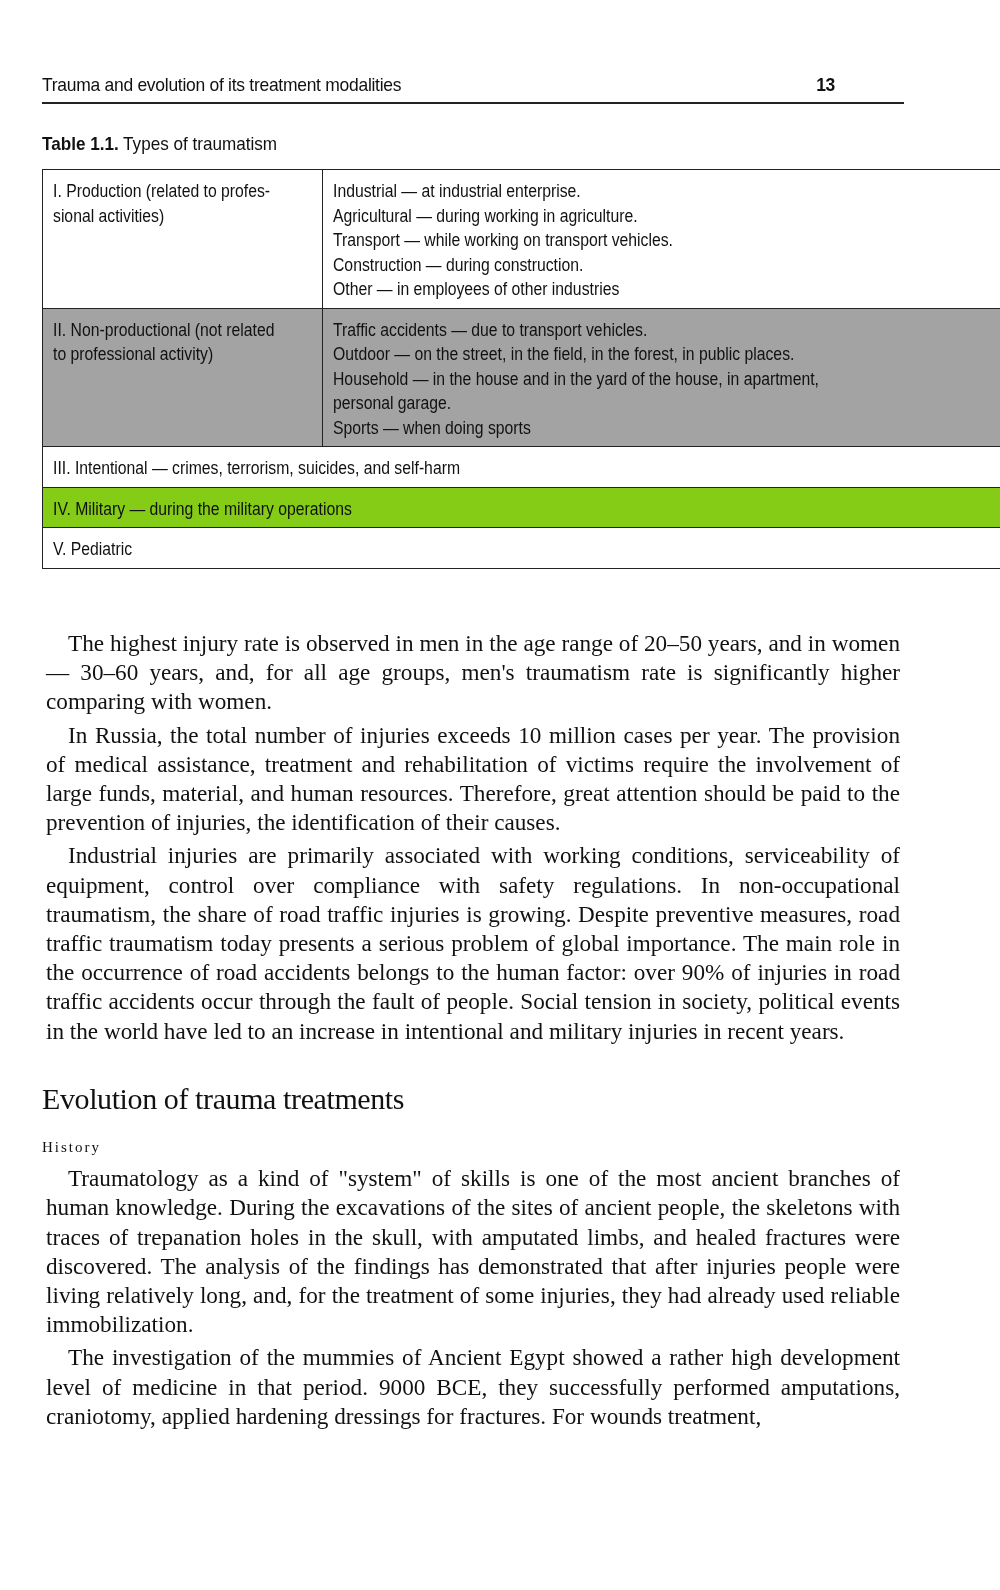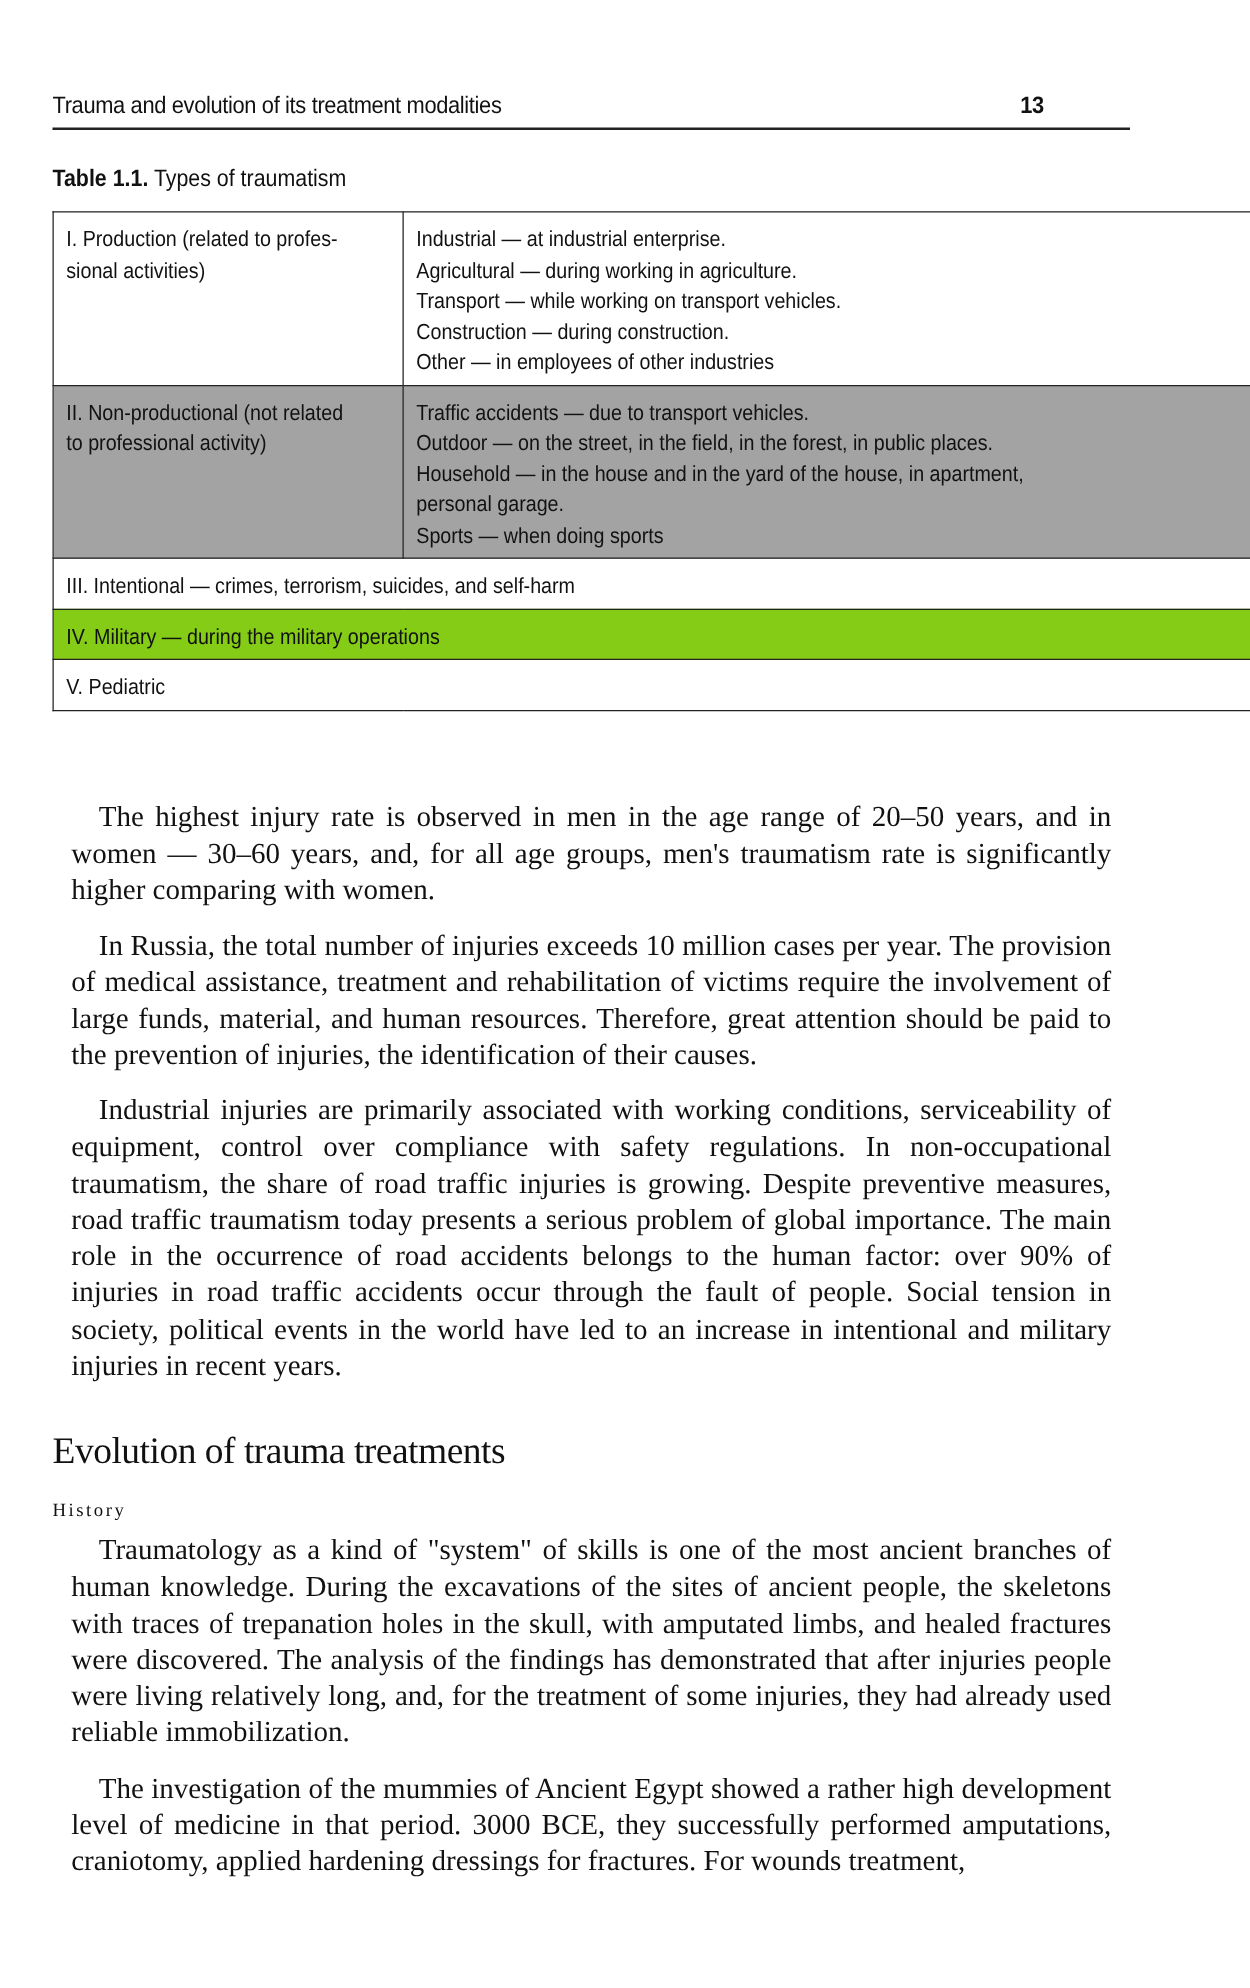--- a/index.html
+++ b/index.html
@@ -39,21 +39,21 @@
   .types-table .row-2 td { background: #a3a3a3; }
   .types-table .row-4 td { background: #84cc16; }
   .cond { display: inline-block; transform: scaleX(0.9); transform-origin: left; white-space: nowrap; }
   .types-table .row-2 td.details .cond { font-weight: 500; }
 
   .body-text {
     position: absolute; left: 42px; top: 625px; width: 862px;
     font-family: "Liberation Serif", serif; font-size: 23.2px; line-height: 29.2px;
     text-align: justify;
   }
-  .body-text p { margin: 15px; text-indent: 22px; }
+  .body-text p { margin: 4px; text-indent: 22px; }
   .section-heading {
     font-weight: normal; margin: 38px 0 0 0; font-size: 30px; letter-spacing: -0.4px;
   }
   .sub-heading {
     margin: 20px 0 2px 0; font-size: 15px; letter-spacing: 2px;
   }
   .body-text p.after-sub { margin-top: 2px; }
 </style>
 </head>
 <body>
@@ -104,16 +104,16 @@
   </tbody>
     </table>
 
   <div class="body-text">
     <p>The highest injury rate is observed in men in the age range of 20–50 years, and in women — 30–60 years, and, for all age groups, men's traumatism rate is significantly higher comparing with women.</p>
     <p>In Russia, the total number of injuries exceeds 10 million cases per year. The provision of medical assistance, treatment and rehabilitation of victims require the involvement of large funds, material, and human resources. Therefore, great attention should be paid to the prevention of injuries, the identification of their causes.</p>
     <p>Industrial injuries are primarily associated with working conditions, serviceability of equipment, control over compliance with safety regulations. In non-occupational traumatism, the share of road traffic injuries is growing. Despite preventive measures, road traffic traumatism today presents a serious problem of global importance. The main role in the occurrence of road accidents belongs to the human factor: over 90% of injuries in road traffic accidents occur through the fault of people. Social tension in society, political events in the world have led to an increase in intentional and military injuries in recent years.</p>
     <div class="section-heading">Evolution of trauma treatments</div>
     <div class="sub-heading">History</div>
     <p class="after-sub">Traumatology as a kind of "system" of skills is one of the most ancient branches of human knowledge. During the excavations of the sites of ancient people, the skeletons with traces of trepanation holes in the skull, with amputated limbs, and healed fractures were discovered. The analysis of the findings has demonstrated that after injuries people were living relatively long, and, for the treatment of some injuries, they had already used reliable immobilization.</p>
-    <p>The investigation of the mummies of Ancient Egypt showed a rather high development level of medicine in that period. 3000 BCE, they successfully performed amputations, craniotomy, applied hardening dressings for fractures. For wounds treatment,</p>
+    <p>The investigation of the mummies of Ancient Egypt showed a rather high development level of medicine in that period. 9000 BCE, they successfully performed amputations, craniotomy, applied hardening dressings for fractures. For wounds treatment,</p>
   </div>
 
 </div>
 
 </body></html>

